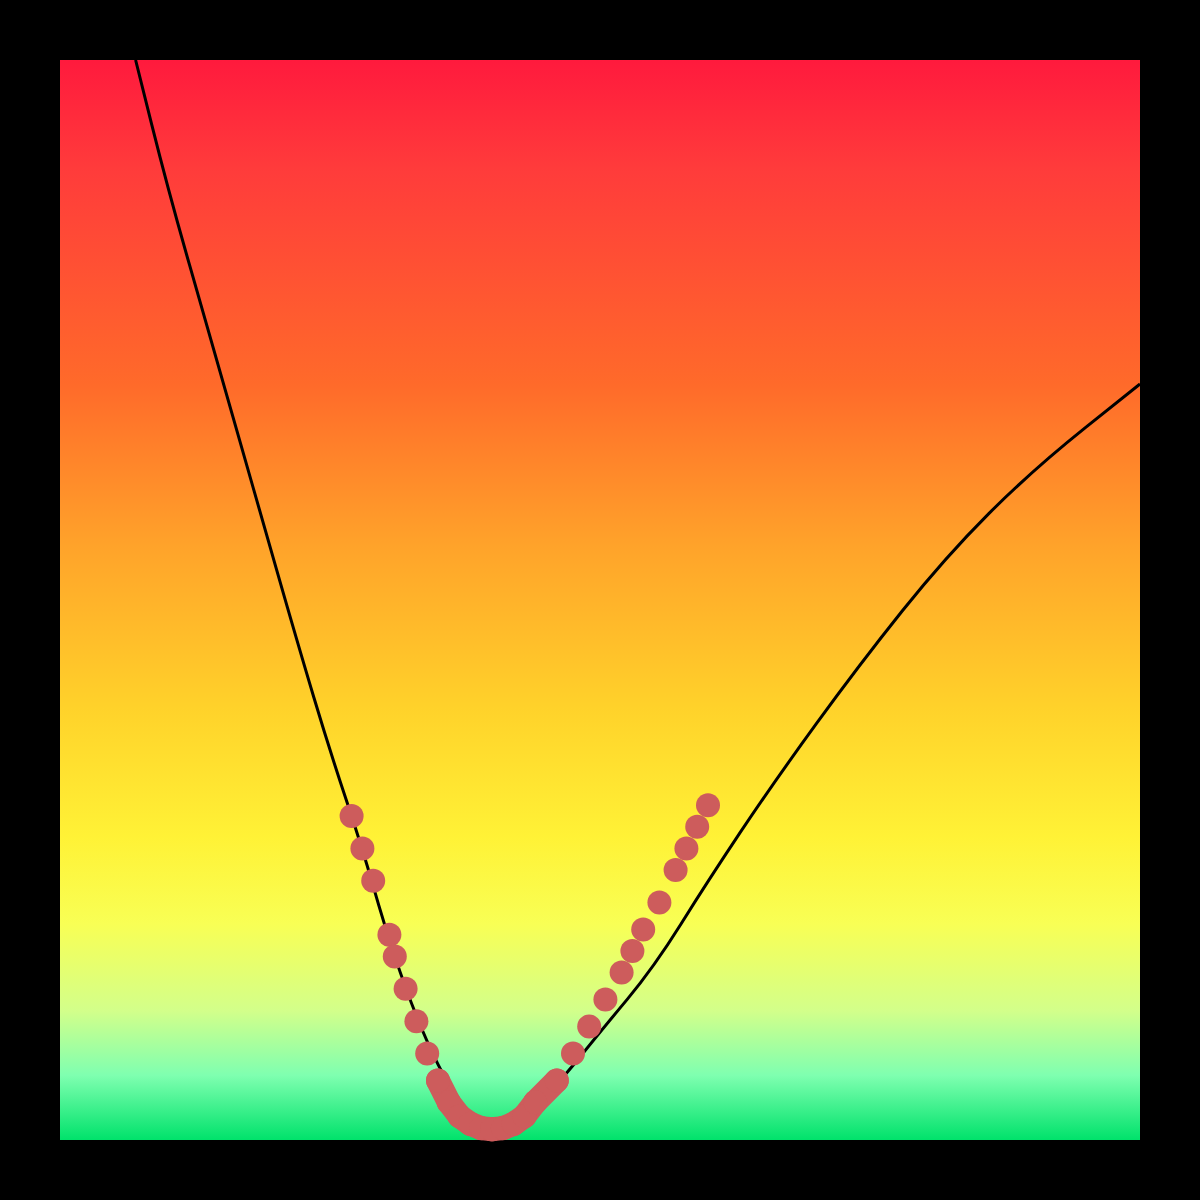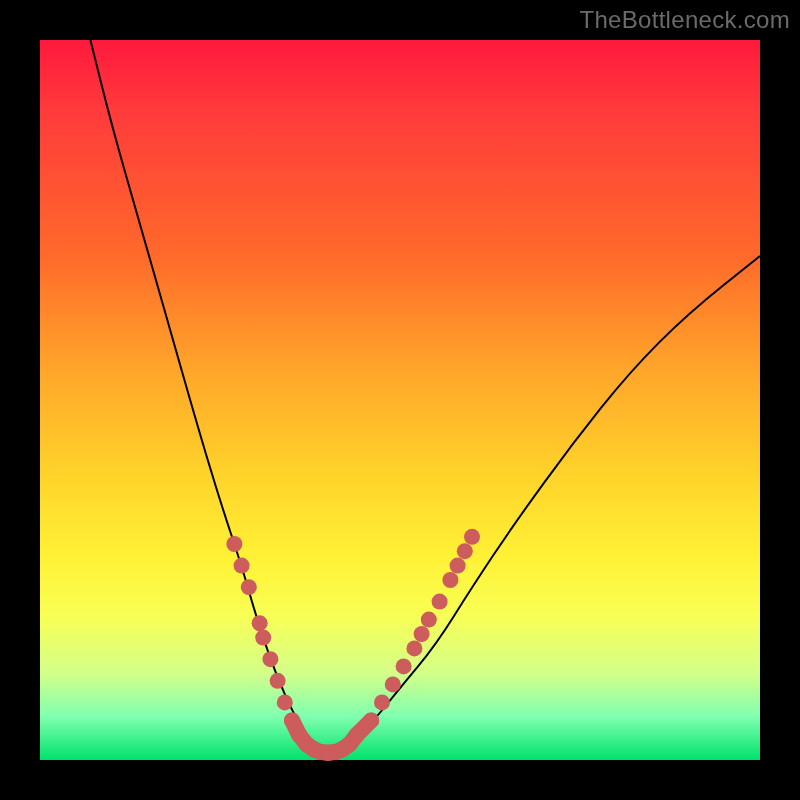--- a/index.html
+++ b/index.html
@@ -55,21 +55,20 @@
     top: 0;
     width: 720px;
     height: 720px;
     overflow: visible;
   }
 </style>
 </head>
 <body>
 
 <div class="frame">
-  <div class="watermark">TheBottleneck.com</div>
   <div class="plot">
     <svg class="curve" viewBox="0 0 720 720">
       <g id="curve-group">
           <path d="M 50.400000000000006 0 Q 50.400000000000006 0 61.2 43.19999999999999 Q 72 86.39999999999998 86.4 136.8 Q 100.80000000000001 187.20000000000005 115.2 237.60000000000002 Q 129.6 288 144 338.4 Q 158.4 388.8 169.2 424.8 Q 180 460.8 190.8 493.20000000000005 Q 201.60000000000002 525.6 208.8 550.8 Q 216 576 223.2 597.6 Q 230.4 619.2 237.60000000000002 637.2 Q 244.8 655.2 252 669.6 Q 259.2 684 266.4 694.8 Q 273.6 705.6 280.8 709.2 Q 288 712.8 295.2 709.2 Q 302.4 705.6 316.79999999999995 694.8 Q 331.2 684 345.6 666 Q 360 648 378 626.4 Q 396.00000000000006 604.8 414 576 Q 432 547.2 453.6 514.8 Q 475.20000000000005 482.4 504 442.79999999999995 Q 532.8 403.2 561.5999999999999 367.2 Q 590.4 331.2 619.2 302.4 Q 648 273.6 684 244.80000000000004 T 720 216.00000000000006" fill="none" stroke="#000000" stroke-width="2"></path>
         </g>
       <g id="marker-group">
           <line x1="316.8" y1="694.8" x2="331.2" y2="680.4" stroke="#cd5c5c" stroke-width="16" stroke-linecap="round"></line>
           <line x1="309.6" y1="704.16" x2="316.8" y2="694.8" stroke="#cd5c5c" stroke-width="16" stroke-linecap="round"></line>
           <line x1="302.4" y1="709.2" x2="309.6" y2="704.16" stroke="#cd5c5c" stroke-width="16" stroke-linecap="round"></line>
           <line x1="295.2" y1="712.08" x2="302.4" y2="709.2" stroke="#cd5c5c" stroke-width="16" stroke-linecap="round"></line>

